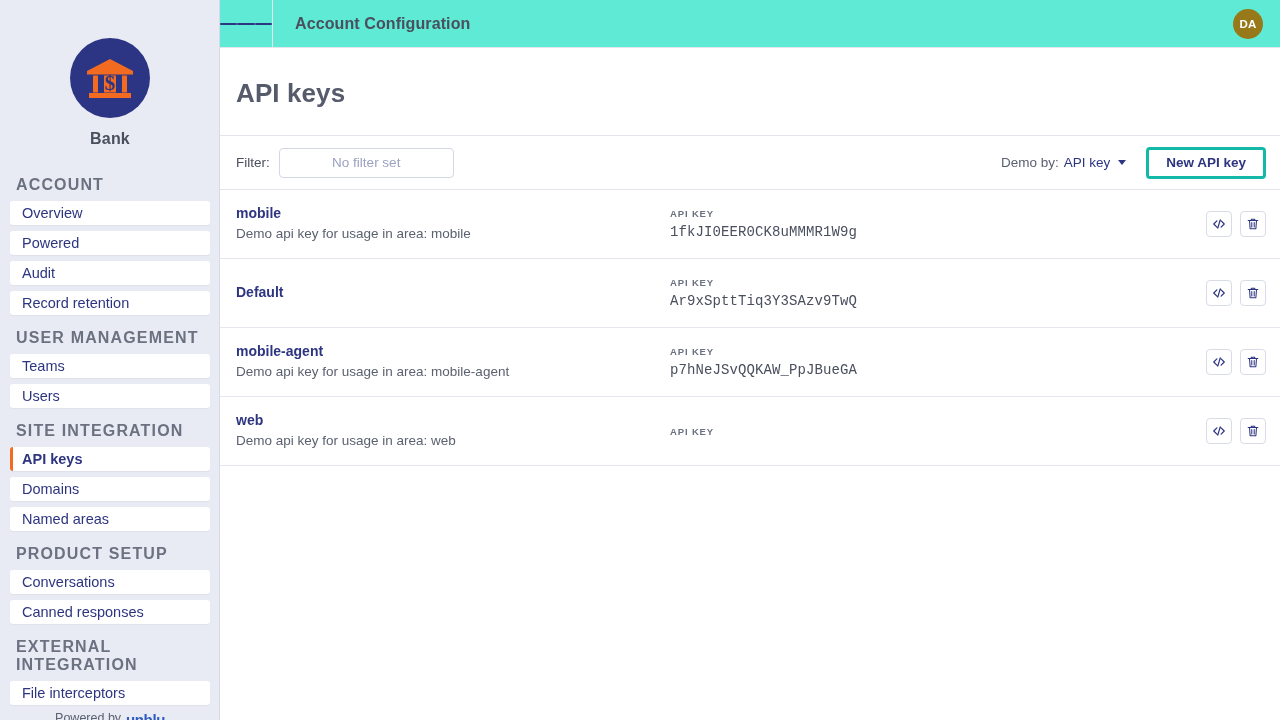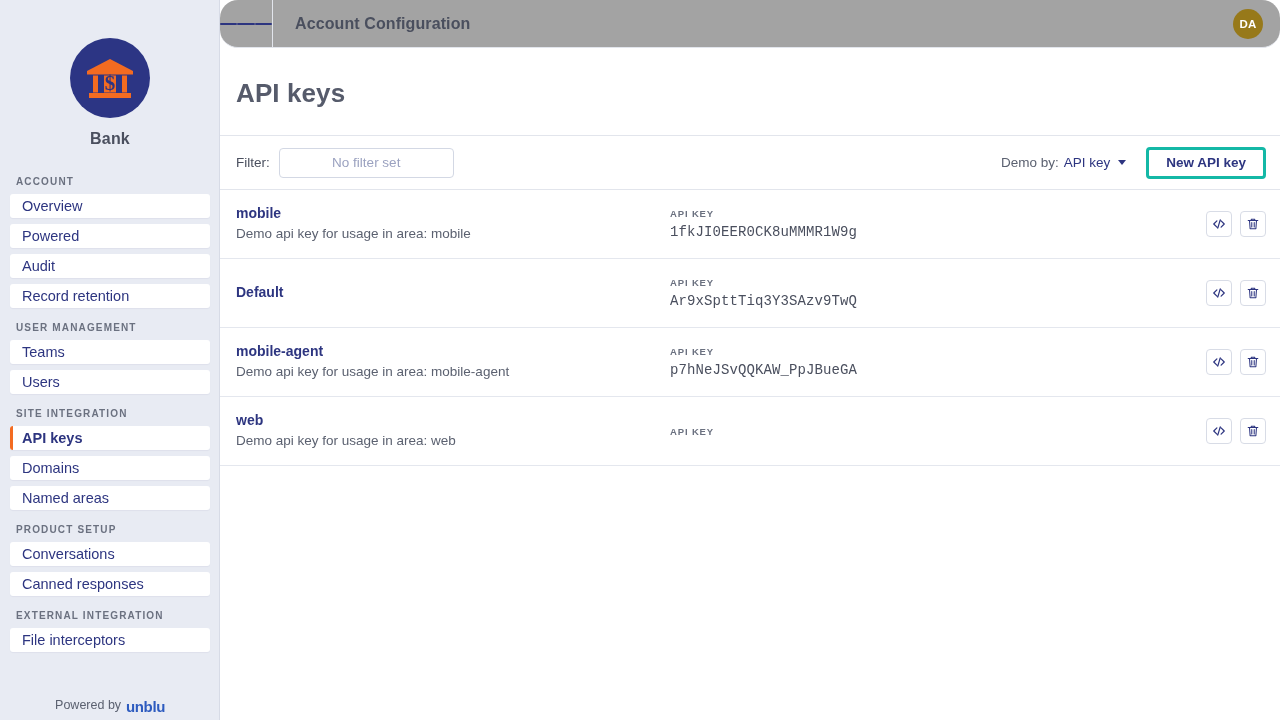--- a/index.html
+++ b/index.html
@@ -28,21 +28,21 @@
     background: #2c3584;
     display: flex; align-items: center; justify-content: center;
   }
   .brand-name {
     margin-top: 12px;
     font-size: 16px; font-weight: bold; color: #4a4f5e;
     letter-spacing: .2px;
   }
   .nav { margin-top: 28px; padding: 0 10px; flex: 1 1 auto; }
   .nav-section-title {
-    font-size: 10px; font-weight: bold; color: #6b7180;
+    font-size: 16px; font-weight: bold; color: #6b7180;
     letter-spacing: 1.15px; text-transform: uppercase;
     padding: 0 0 7px 6px; margin-top: 14px;
   }
   .nav-section-title.first { margin-top: 0; }
   .nav-item {
     height: 24px; margin-bottom: 6px;
     background: #ffffff; border-radius: 3px;
     display: flex; align-items: center;
     padding-left: 12px;
     font-size: 14.5px; color: #2d3580;
@@ -75,22 +75,21 @@
     width: 1px; background: #d7dbe6;
   }
 
   
   .main { flex: 1 1 auto; display: flex; flex-direction: column; height: 720px; background:#fff; }
 
   .topbar {
     height: 48px; flex: 0 0 48px;
     display: flex; align-items: center;
     border-bottom: 1px solid #e2e5ec;
-    background: #a3a3a3;
-    border-radius: 18px;
+    background: #5eead4;
   }
   .hamburger {
     width: 52px; height: 48px;
     display: flex; align-items: center; justify-content: center;
     cursor: pointer;
   }
   .hamburger span {
     display: block; width: 18px; height: 2px; background: #2d3580;
     margin: 2.5px 0; border-radius: 1px;
   }

